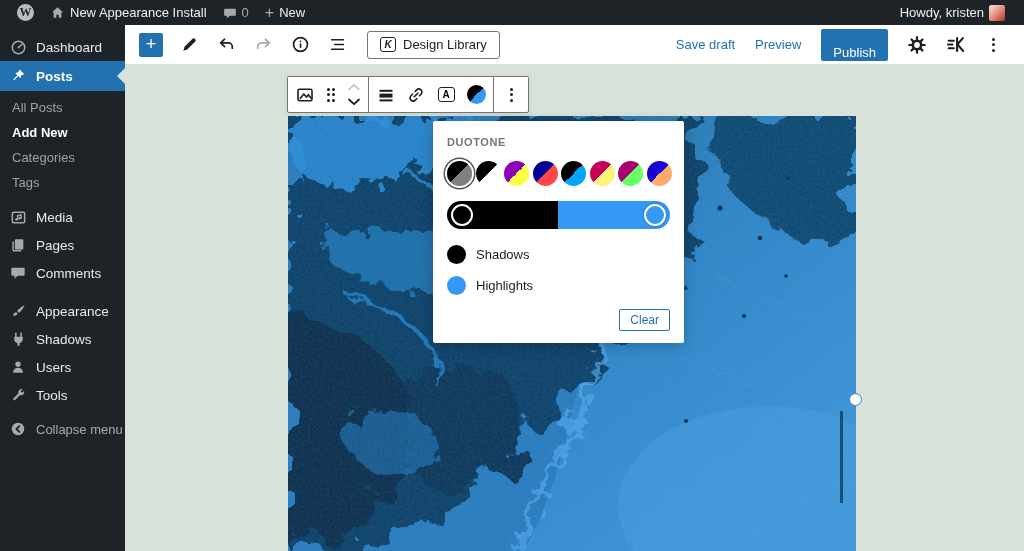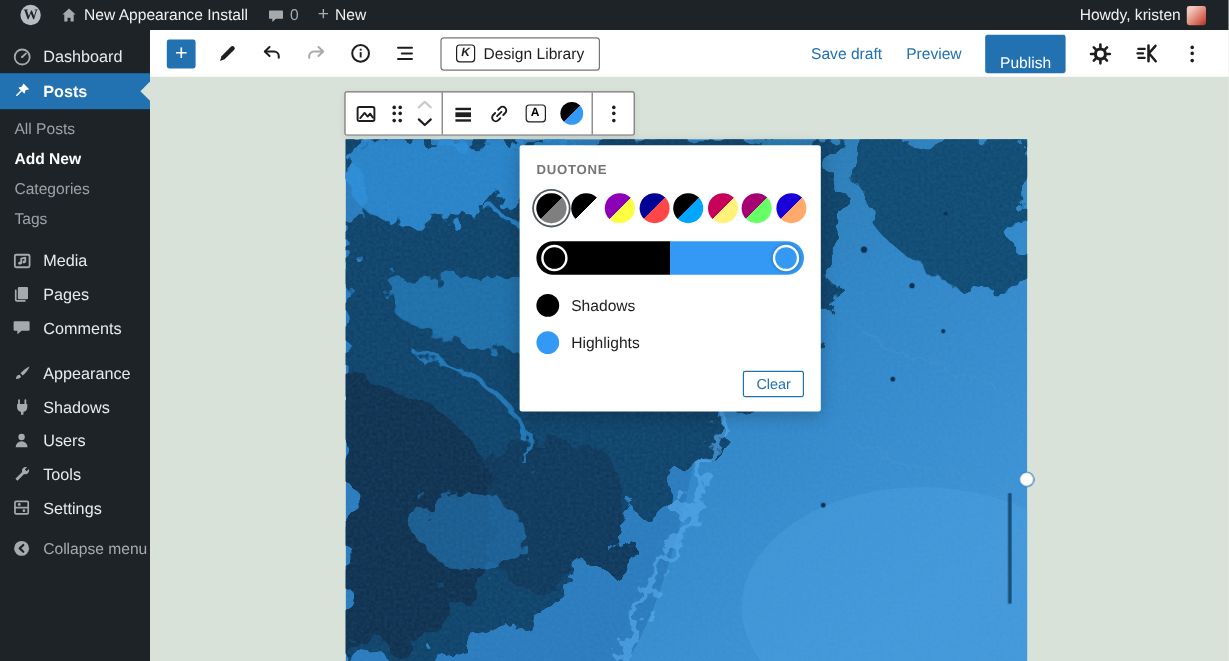--- a/index.html
+++ b/index.html
@@ -225,31 +225,20 @@
       </span>
       <span>Users</span>
     </div>
     <div class="menu-item">
       <span class="mi-icon">
         <svg width="16" height="16" viewBox="0 0 18 18">
             <path class="sb-fill" d="M14.2 2.6a3.6 3.6 0 0 0-4.7 4.5L3.2 13.4l1.9 1.9 6.3-6.3a3.6 3.6 0 0 0 4.5-4.7l-2.1 2.1-1.8-1.7z"></path>
           </svg>
       </span>
       <span>Tools</span>
-    </div>
-    <div class="menu-item">
-      <span class="mi-icon">
-        <svg width="16" height="16" viewBox="0 0 18 18">
-            <rect class="sb-stroke" x="2.8" y="3.2" width="12.4" height="11.6" rx="1"></rect>
-            <path class="sb-stroke" d="M2.8 9h12.4"></path>
-            <circle class="sb-fill" cx="6.8" cy="6.1" r="1.3"></circle>
-            <circle class="sb-fill" cx="11.2" cy="11.9" r="1.3"></circle>
-          </svg>
-      </span>
-      <span>Settings</span>
     </div>
 
     <div class="menu-item collapse-item">
       <span class="mi-icon">
         <svg width="16" height="16" viewBox="0 0 18 18">
             <circle class="sb-fill" cx="9" cy="9" r="7"></circle>
             <path d="M10.6 5.8L7.2 9l3.4 3.2" stroke="#1d2327" stroke-width="2" fill="none" stroke-linecap="round" stroke-linejoin="round"></path>
           </svg>
       </span>
       <span style="font-size:13px;">Collapse menu</span>

